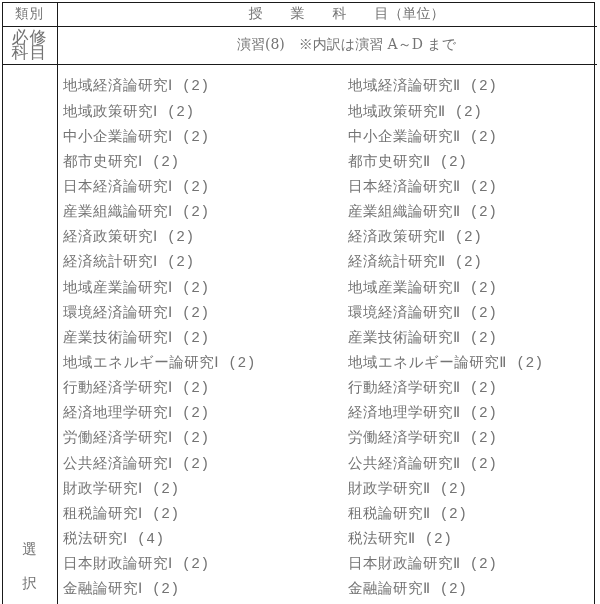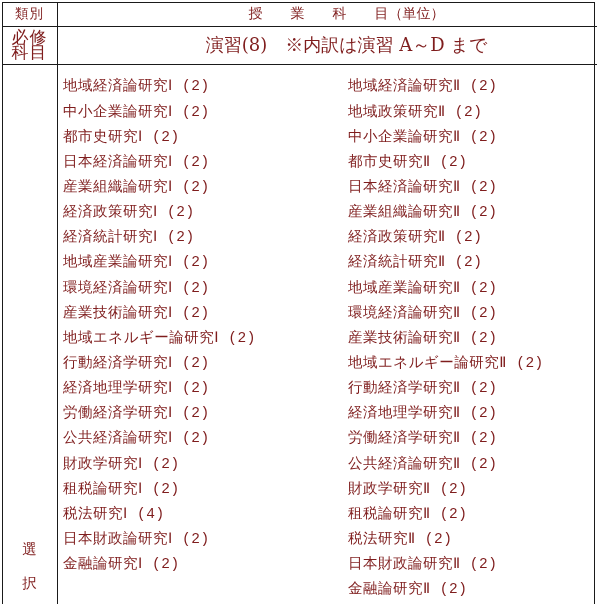--- a/index.html
+++ b/index.html
@@ -3,21 +3,21 @@
 <meta charset="utf-8">
 <style>
   html, body { margin: 0; padding: 0; }
   .page {
     position: relative;
     width: 600px;
     height: 604px;
     background: #ffffff;
     overflow: hidden;
     font-family: "DejaVu Serif", "Liberation Serif", serif;
-    color: #7f1d1d;
+    color: #737373;
   }
   
   .frame {
     position: absolute;
     left: 2px; top: 2px;
     width: 593px; height: 602px;
     border: 1.8px solid #1a1a1a;
     border-bottom: none;
     box-sizing: border-box;
   }
@@ -52,21 +52,21 @@
   }
   .req-label {
     left: 2px; top: 26px; width: 55px; height: 38px;
     display: flex; flex-direction: column;
     align-items: center; justify-content: center;
     font-size: 17px; line-height: 15px; letter-spacing: 1px;
   }
   .req-content {
     left: 59px; top: 26px; width: 537px; height: 38px;
     display: flex; align-items: center; justify-content: center;
-    font-size: 18px;
+    font-size: 14px;
     padding-left: 38px;
     white-space: pre;
   }
   .elective-label {
     left: 2px; top: 64px; width: 55px; height: 540px;
   }
   .elective-label span {
     position: absolute;
     left: 0; right: 0;
     text-align: center;
@@ -111,20 +111,21 @@
   <div class="cell req-content">演習(8)　※内訳は演習 A～D まで</div>
 
   <div class="cell elective-label">
     <span class="c0">選</span>
     <span class="c1">択</span>
 
   </div>
 
   <div class="col col1">
       <div class="course-item">地域経済論研究Ⅰ (2)</div>
+      <div class="course-item">地域政策研究Ⅰ (2)</div>
       <div class="course-item">中小企業論研究Ⅰ (2)</div>
       <div class="course-item">都市史研究Ⅰ (2)</div>
       <div class="course-item">日本経済論研究Ⅰ (2)</div>
       <div class="course-item">産業組織論研究Ⅰ (2)</div>
       <div class="course-item">経済政策研究Ⅰ (2)</div>
       <div class="course-item">経済統計研究Ⅰ (2)</div>
       <div class="course-item">地域産業論研究Ⅰ (2)</div>
       <div class="course-item">環境経済論研究Ⅰ (2)</div>
       <div class="course-item">産業技術論研究Ⅰ (2)</div>
       <div class="course-item">地域エネルギー論研究Ⅰ (2)</div>

